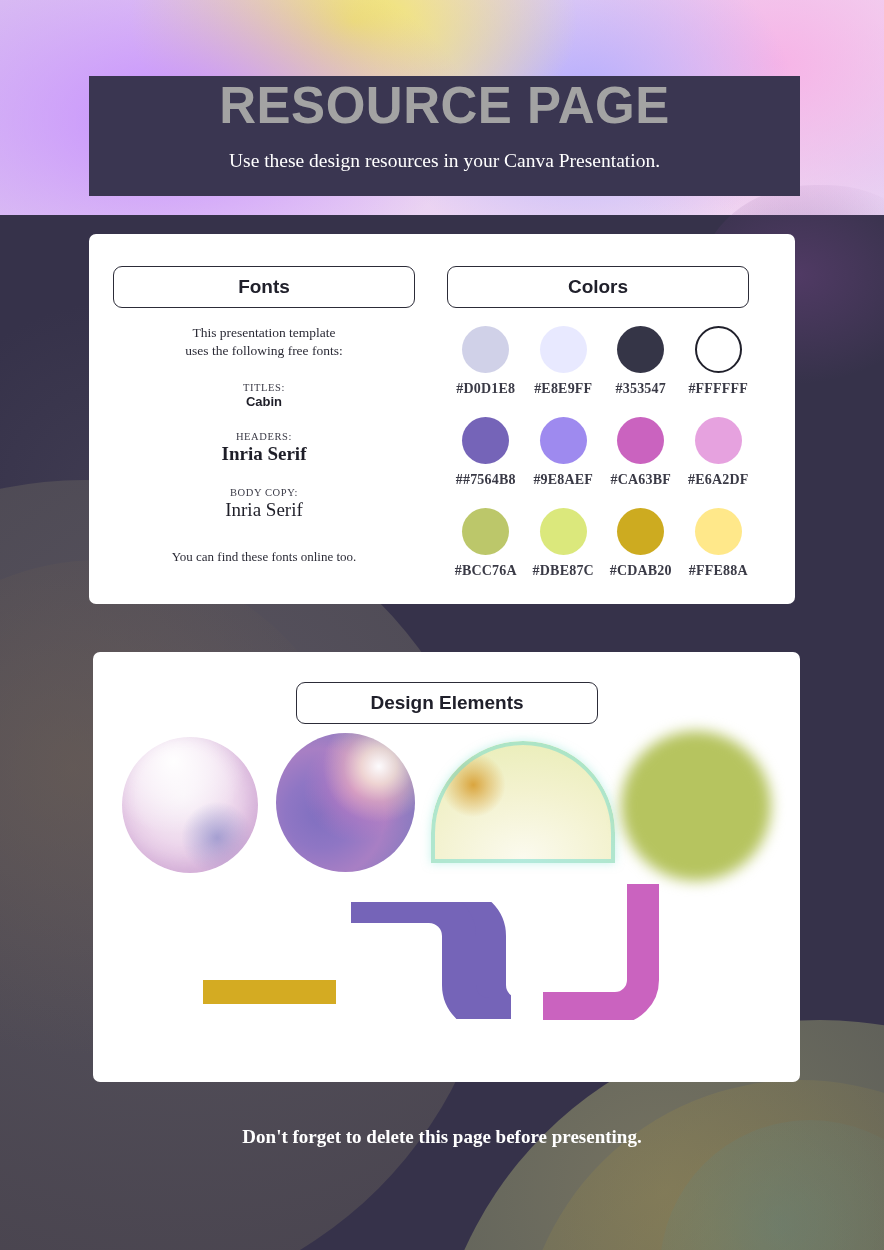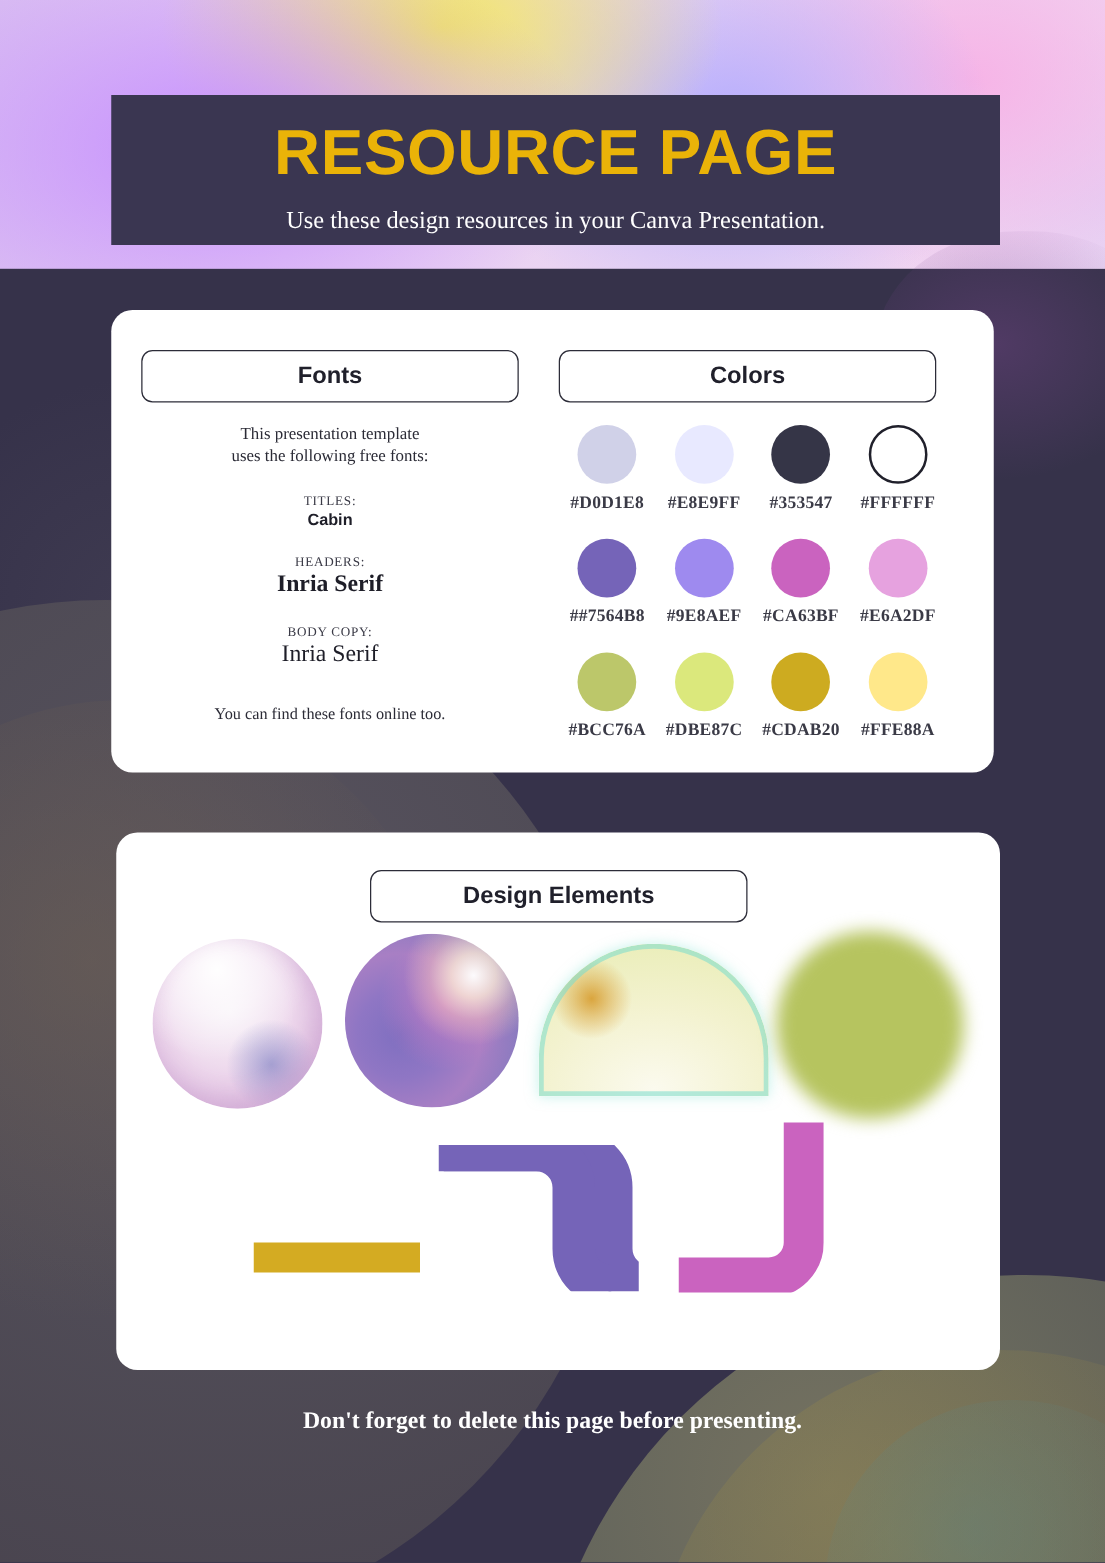--- a/index.html
+++ b/index.html
@@ -55,31 +55,31 @@
     left:-80px; top:300px; width:380px; height:380px;
     background:radial-gradient(circle at 50% 50%, rgba(70,66,86,.55), rgba(70,66,86,0) 70%);
   }
 
   
   #header{
     position:absolute; left:89px; top:76px; width:711px; height:120px;
     background:#3a3651; text-align:center; z-index:5;
   }
   #header .title{
-    font-size:51px; font-weight:700; color:#eab308; letter-spacing:.5px;
-    line-height:1; padding-top:20px;
+    font-size:51px; font-weight:700; color:#a3a3a3; letter-spacing:.5px;
+    line-height:1; padding-top:4px;
   }
   #header .subtitle{
     font-family:"Liberation Serif", serif;
     font-size:19.5px; color:#fff; padding-top:19px;
   }
 
   
   .card{
-    position:absolute; background:#fff; border-radius:17px; z-index:5;margin-top:14px;
+    position:absolute; background:#fff; border-radius:7px; z-index:5;
   }
   #card-resources{ left:89px; top:234px; width:706px; height:370px; }
   #card-elements{ left:93px; top:652px; width:707px; height:430px;padding-left:48px; }
 
   .pill{
     border:1px solid #2c2c38; border-radius:9px; background:#fff;
     display:flex; align-items:center; justify-content:center;
     font-size:19px; font-weight:700; color:#20202b;
   }
 

